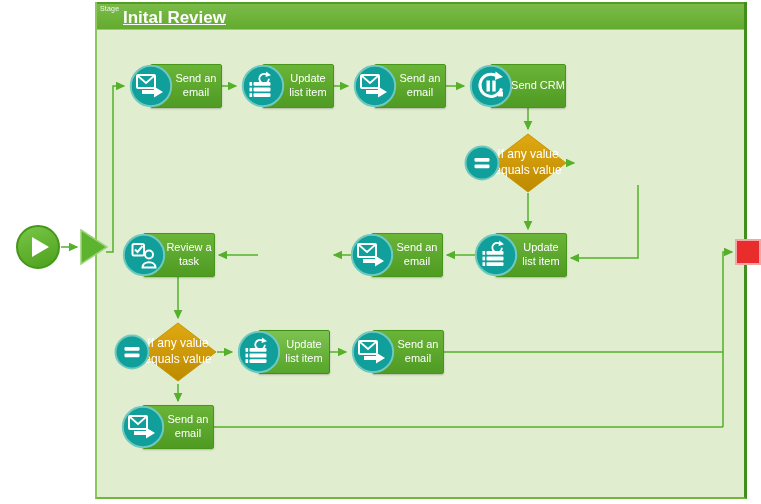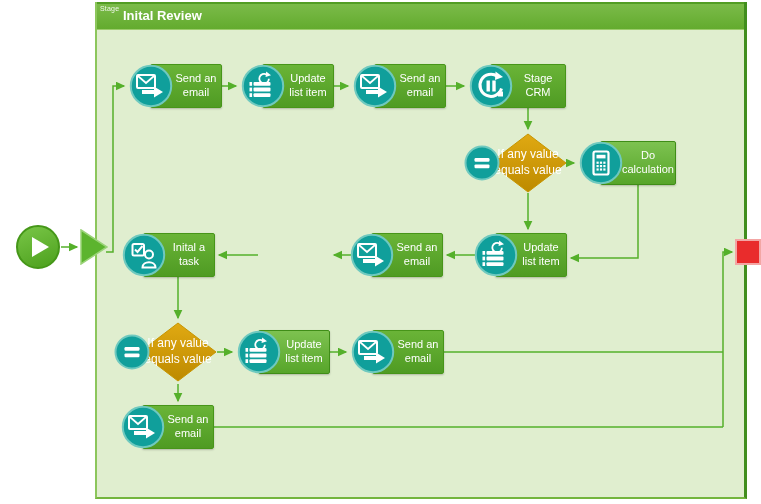--- a/index.html
+++ b/index.html
@@ -6,21 +6,21 @@
   #canvas{position:relative;width:761px;height:504px;background:#fff;overflow:hidden;
           font-family:"Liberation Sans",sans-serif;}
 
   
   .stage{position:absolute;left:95px;top:2px;width:652px;height:497px;box-sizing:border-box;
          background:#e0eecf;border-left:2px solid #8cc65c;border-right:3px solid #418e1d;
          border-bottom:2px solid #74b53e;}
   .stage-header{position:relative;height:28px;background:linear-gradient(180deg,#7bbb49,#63ab2e);
          border-top:2px solid #529d24;border-bottom:1px solid #9ccb6c;color:#fff;box-sizing:border-box;}
   .stage-tag{position:absolute;left:3px;top:1px;font-size:7px;opacity:.9;letter-spacing:.2px;}
-  .stage-title{position:absolute;left:26px;top:4px;font-size:13px;font-weight:bold;}
+  .stage-title{position:absolute;left:26px;top:4px;font-size:17px;font-weight:bold;text-decoration:underline;}
 
   
   .layer{position:absolute;left:0;top:0;width:761px;height:504px;}
   #edges{pointer-events:none;}
 
   
   .node{position:absolute;box-sizing:border-box;border-radius:2px;border:1px solid #479519;
         background:linear-gradient(180deg,#6ab437,#4f9b23);box-shadow:0 1px 2px rgba(0,0,0,.22);
         display:flex;align-items:center;justify-content:center;padding-left:20px;
         color:#fff;font-size:11px;line-height:1.25;text-align:center;cursor:default;}
@@ -125,58 +125,40 @@
       </div>
       <div class="node" style="left: 490px; top: 64px; width: 76px; height: 44px;">
         <span class="icon"><svg width="44" height="44" viewBox="0 0 44 44">
             <circle cx="22" cy="22" r="20.2" fill="#109f9b" stroke="#6fc9bf" stroke-width="2"></circle>
             <path d="M28.5,12.5 A11,11 0 1 0 32.5,24.5" fill="none" stroke="#fff" stroke-width="3"></path>
             <polygon points="26.5,7.5 34,13 26,16" fill="#fff"></polygon>
             <rect x="17.5" y="16.5" width="3.4" height="11" fill="#fff"></rect>
             <rect x="23.3" y="16.5" width="3.4" height="11" fill="#fff"></rect>
             <rect x="29" y="27.5" width="5" height="5" fill="#fff"></rect>
           </svg></span>
-        <span class="lbl">Stage CRM</span>
+        <span class="lbl">Send CRM</span>
       </div>
       <div class="cond" style="left: 489px; top: 133px; width: 78px; height: 60px;"><svg width="78" height="60" viewBox="0 0 78 60">
         <polygon points="1,30 39,1 77,30 39,59" fill="url(#diamondGrad)" stroke="#c79500" stroke-width="1"></polygon>
         </svg><div class="dlbl">If any value
 equals value</div></div>
       <div class="badge" style="left: 464px; top: 145px;"><svg width="36" height="36" viewBox="0 0 36 36">
           <circle cx="18" cy="18" r="16.5" fill="#109f9b" stroke="#6fc9bf" stroke-width="2"></circle>
           <rect x="10.5" y="13" width="15" height="3.8" rx="1.2" fill="#fff"></rect>
           <rect x="10.5" y="19.4" width="15" height="3.8" rx="1.2" fill="#fff"></rect>
         </svg></div>
-      <div class="node light" style="left: 600px; top: 141px; width: 76px; height: 44px;">
-        <span class="icon"><svg width="44" height="44" viewBox="0 0 44 44">
-            <circle cx="22" cy="22" r="20.2" fill="#109f9b" stroke="#6fc9bf" stroke-width="2"></circle>
-            <rect x="14.5" y="10.5" width="15" height="23" rx="1.8" fill="none" stroke="#fff" stroke-width="2.2"></rect>
-            <rect x="17.5" y="13.8" width="9" height="3.6" fill="#fff"></rect>
-            <rect x="17.5" y="20.6" width="2.2" height="2.2" fill="#fff"></rect>
-            <rect x="20.9" y="20.6" width="2.2" height="2.2" fill="#fff"></rect>
-            <rect x="24.3" y="20.6" width="2.2" height="2.2" fill="#fff"></rect>
-            <rect x="17.5" y="24" width="2.2" height="2.2" fill="#fff"></rect>
-            <rect x="20.9" y="24" width="2.2" height="2.2" fill="#fff"></rect>
-            <rect x="24.3" y="24" width="2.2" height="2.2" fill="#fff"></rect>
-            <rect x="17.5" y="27.400000000000002" width="2.2" height="2.2" fill="#fff"></rect>
-            <rect x="20.9" y="27.400000000000002" width="2.2" height="2.2" fill="#fff"></rect>
-            <rect x="24.3" y="27.400000000000002" width="2.2" height="2.2" fill="#fff"></rect>
-          </svg></span>
-        <span class="lbl">Do
-calculation</span>
-      </div>
       <div class="node" style="left: 143px; top: 233px; width: 72px; height: 44px;">
         <span class="icon"><svg width="44" height="44" viewBox="0 0 44 44">
             <circle cx="22" cy="22" r="20.2" fill="#109f9b" stroke="#6fc9bf" stroke-width="2"></circle>
             <rect x="10.5" y="11" width="11.5" height="11.5" rx="1.5" fill="none" stroke="#fff" stroke-width="2"></rect>
             <polyline points="13,16.5 15.5,19 20.5,13" fill="none" stroke="#fff" stroke-width="2"></polyline>
             <circle cx="27" cy="21.5" r="4" fill="none" stroke="#fff" stroke-width="2"></circle>
             <path d="M20.5,34.5 C20.5,27.5 33.5,27.5 33.5,34.5 Z" fill="none" stroke="#fff" stroke-width="2"></path>
           </svg></span>
-        <span class="lbl">Inital a
+        <span class="lbl">Review a
 task</span>
       </div>
       <div class="node" style="left: 371px; top: 233px; width: 72px; height: 44px;">
         <span class="icon"><svg width="44" height="44" viewBox="0 0 44 44">
             <circle cx="22" cy="22" r="20.2" fill="#109f9b" stroke="#6fc9bf" stroke-width="2"></circle>
             <rect x="8" y="11" width="18" height="13" rx="1" fill="none" stroke="#fff" stroke-width="2"></rect>
             <polyline points="9,12 17,19 25,12" fill="none" stroke="#fff" stroke-width="1.7"></polyline>
             <line x1="13" y1="28" x2="26" y2="28" stroke="#fff" stroke-width="4"></line>
             <polygon points="25,22.5 34,28 25,33.5" fill="#fff"></polygon>
           </svg></span>

